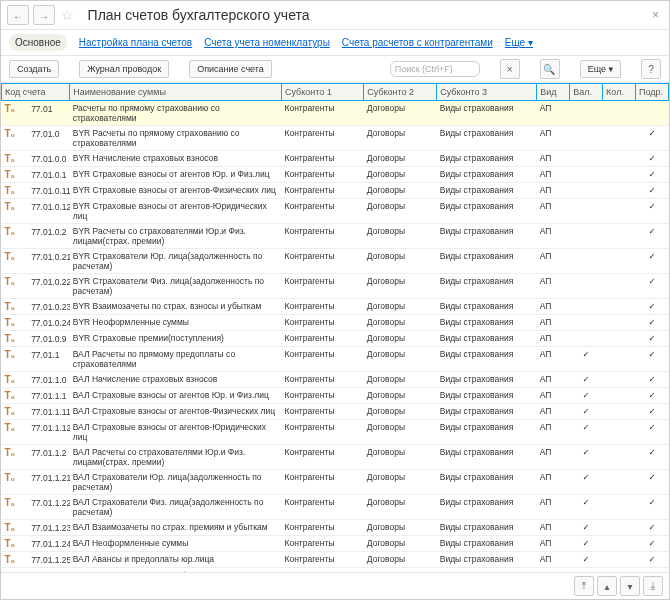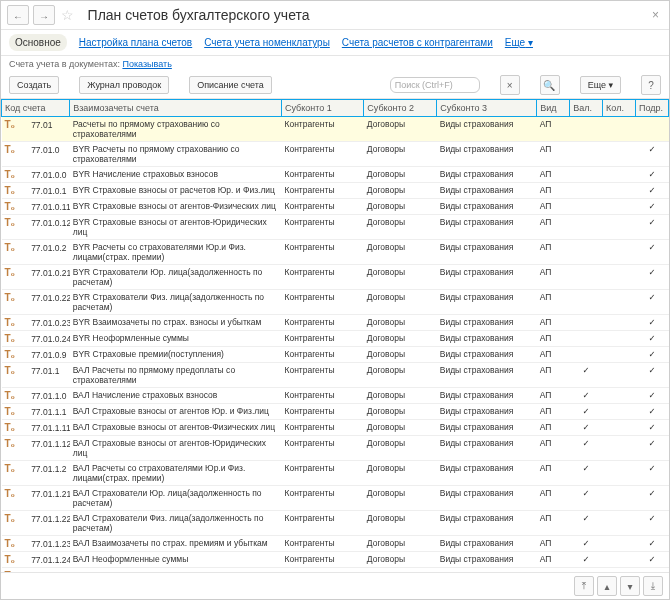--- a/index.html
+++ b/index.html
@@ -52,24 +52,20 @@
   </div>
 
   <div class="tabs">
     <span class="tab active">Основное</span>
     <span class="tab">Настройка плана счетов</span>
     <span class="tab">Счета учета номенклатуры</span>
     <span class="tab">Счета расчетов с контрагентами</span>
     <span class="tab-more"><span>Еще</span> ▾</span>
   </div>
 
-  <div class="subbar">
-    <span>Счета учета в документах:</span>
-    <a>Показывать</a>
-  </div>
 
   <div class="toolbar">
     <span class="btn">Создать</span>
     <span class="btn">Журнал проводок</span>
     <span class="btn">Описание счета</span>
     <div class="spacer"></div>
     <span class="search-box">Поиск (Ctrl+F)</span>
     <span class="icon-btn">×</span>
     <span class="icon-btn">🔍</span>
     <span class="btn"><span>Еще</span> ▾</span>
@@ -85,21 +81,21 @@
           <col class="col-s2">
           <col class="col-s3">
           <col class="col-vid">
           <col class="col-val">
           <col class="col-kol">
           <col class="col-podr">
       </colgroup>
       <thead>
         <tr>
           <th>Код счета</th>
-          <th>Взаимозачеты счета</th>
+          <th>Наименование суммы</th>
           <th>Субконто 1</th>
           <th>Субконто 2</th>
           <th>Субконто 3</th>
           <th>Вид</th>
           <th>Вал.</th>
           <th>Кол.</th>
           <th>Подр.</th>
         </tr>
       </thead>
       <tbody id="grid-body">
@@ -131,21 +127,21 @@
             <td>Контрагенты</td>
             <td>Договоры</td>
             <td>Виды страхования</td>
             <td>АП</td>
             <td class="check"></td>
             <td class="check"></td>
             <td class="check">✓</td>
           </tr>
           <tr>
             <td class="code-cell"><span class="t-icon">T₀</span>77.01.0.1</td>
-            <td>BYR Страховые взносы от расчетов Юр. и Физ.лиц</td>
+            <td>BYR Страховые взносы от агентов Юр. и Физ.лиц</td>
             <td>Контрагенты</td>
             <td>Договоры</td>
             <td>Виды страхования</td>
             <td>АП</td>
             <td class="check"></td>
             <td class="check"></td>
             <td class="check">✓</td>
           </tr>
           <tr>
             <td class="code-cell"><span class="t-icon">T₀</span>77.01.0.11</td>

